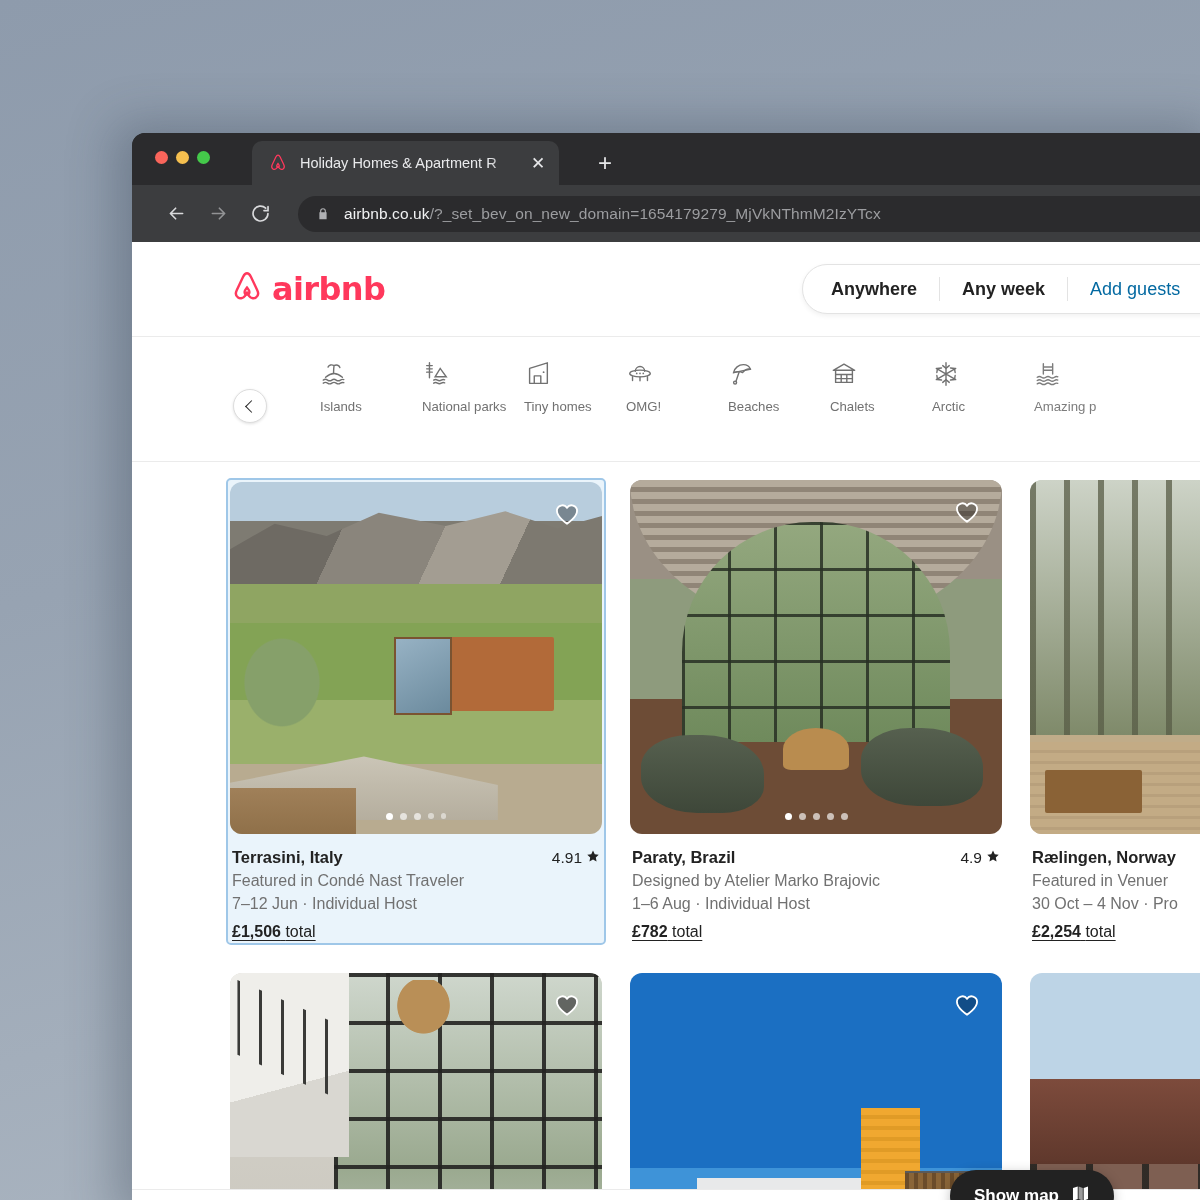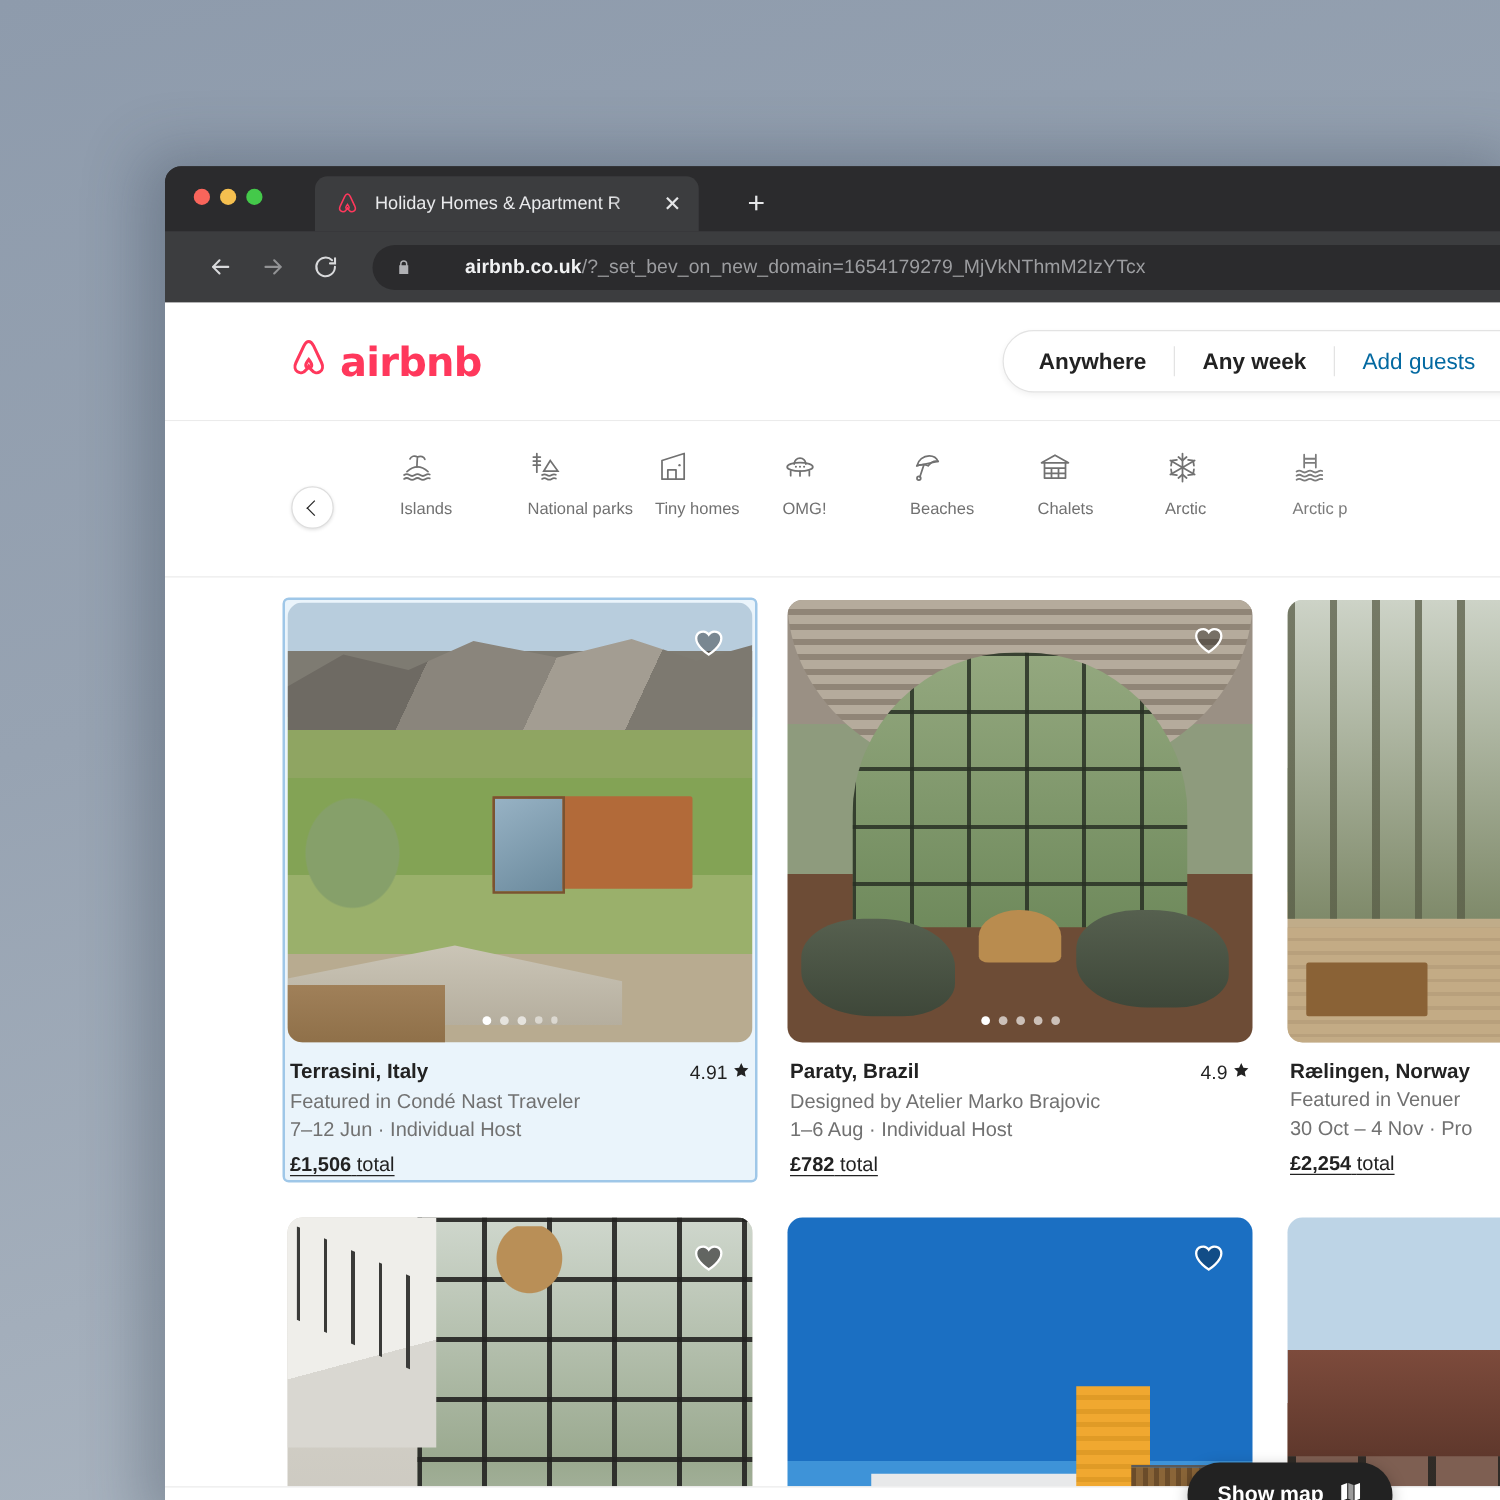--- a/index.html
+++ b/index.html
@@ -104,21 +104,21 @@
     padding: 0 18px;
     overflow: hidden;
   }
   .lock-icon { margin-right: 14px; flex: 0 0 auto; display:flex; }
   #omnibox-url {
     font-size: 15.5px;
     white-space: nowrap;
     color: #9c9da0;
     letter-spacing: .1px;
   }
-  #omnibox-url .host { color: #f1f2f3; font-weight: 700; margin-left: 28px; }
+  #omnibox-url .host { color: #f1f2f3; font-weight: 400; }
 
   
   #page {
     position: relative;
     width: 1100px;
     height: 991px;
     background: #ffffff;
     overflow: hidden;
   }
 
@@ -651,21 +651,21 @@
 
         <div class="category partial">
           <span class="cat-icon">
             <svg viewBox="0 0 30 30" width="28" height="28" fill="none" stroke="#717171" stroke-width="1.5" stroke-linecap="round">
               <path d="M10 4v11M20 4v11M10 7.5h10M10 11h10"></path>
               <path d="M3.5 18.5c1.6-1.1 3-1.1 4.6 0 1.6 1.1 3 1.1 4.6 0 1.6-1.1 3-1.1 4.6 0 1.6 1.1 3 1.1 4.6 0 1.2-.8 2.3-1 3.6-.5"></path>
               <path d="M3.5 22c1.6-1.1 3-1.1 4.6 0 1.6 1.1 3 1.1 4.6 0 1.6-1.1 3-1.1 4.6 0 1.6 1.1 3 1.1 4.6 0 1.2-.8 2.3-1 3.6-.5"></path>
               <path d="M3.5 25.5c1.6-1.1 3-1.1 4.6 0 1.6 1.1 3 1.1 4.6 0 1.6-1.1 3-1.1 4.6 0 1.6 1.1 3 1.1 4.6 0 1.2-.8 2.3-1 3.6-.5"></path>
             </svg>
           </span>
-          <span class="cat-label">Arctic p</span>
+          <span class="cat-label">Amazing p</span>
         </div>
 
       </div>
 
       <div id="category-fade-left"></div>
       <div id="category-prev"></div>
     </div>
 
     <div id="listings">
 

